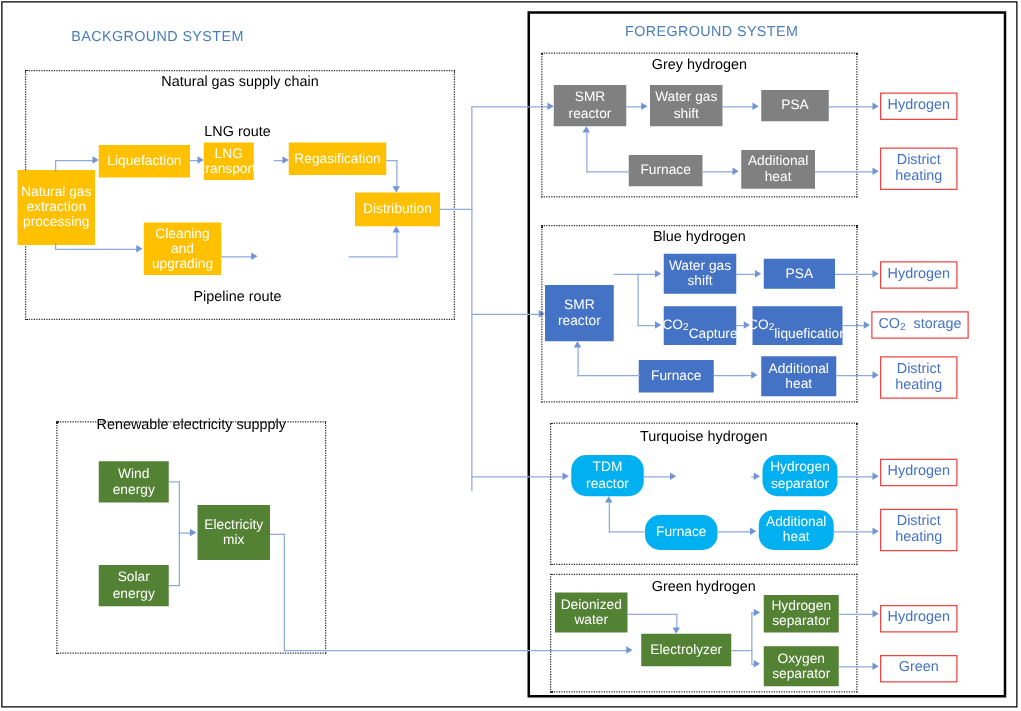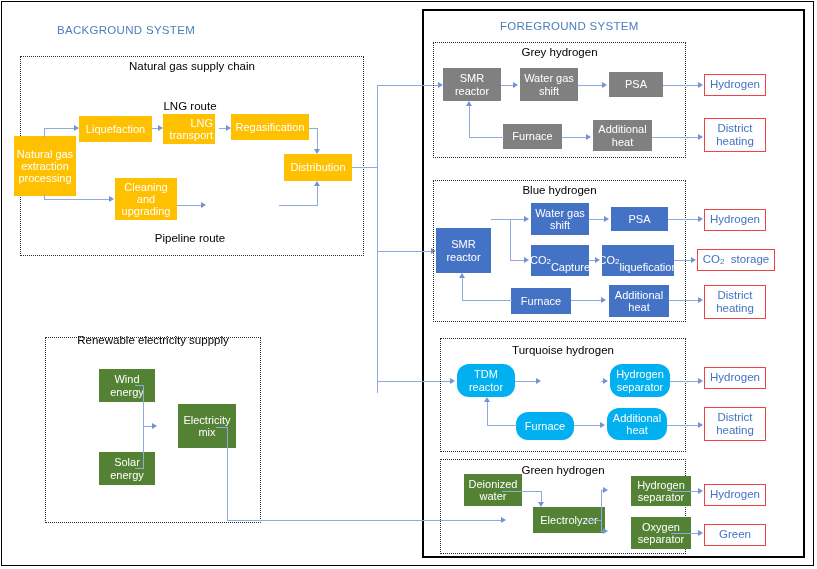--- a/index.html
+++ b/index.html
@@ -21,21 +21,21 @@
        text-align:center;}
 
   
   .node{position:absolute;box-sizing:border-box;display:flex;align-items:center;
         justify-content:center;text-align:center;color:#fff;font-size:11px;
         line-height:1.12;padding:1px 2px;}
   .n-orange{background:#FFC000;}
   .n-grey{background:#808080;}
   .n-blue{background:#4472C4;}
   .n-turq{background:#00B0F0;border-radius:12px;}
-  .n-green{background:#548235;margin-left:20px;}
+  .n-green{background:#548235;}
 
   
   .out{position:absolute;box-sizing:border-box;display:flex;align-items:center;
        justify-content:center;text-align:center;color:#4472C4;font-size:11.5px;
        line-height:1.15;border:1px solid #ef4444;background:#fff;}
 
   
   .ln{position:absolute;background:#8FAADC;}
   .lh{height:1.2px;}
   .lv{width:1.2px;}
@@ -59,21 +59,21 @@
   <div class="sys-title" style="left:57px;top:24px;">BACKGROUND SYSTEM</div>
   <div class="sys-title" style="left:500px;top:20px;">FOREGROUND SYSTEM</div>
 
   <div class="dbox" style="left:20px;top:56px;width:344px;height:200px;"></div>
   <div class="cap" style="left:20px;top:60px;width:344px;">Natural gas supply chain</div>
   <div class="cap" style="left:130px;top:100px;width:120px;">LNG route</div>
   <div class="cap" style="left:130px;top:232px;width:120px;">Pipeline route</div>
 
   <div class="node n-orange" style="left:14px;top:136px;width:62px;height:60px;">Natural gas extraction processing</div>
   <div class="node n-orange" style="left:79px;top:116px;width:73px;height:26px;">Liquefaction</div>
-  <div class="node n-orange" style="left:163px;top:114px;width:52px;height:30px;text-align:right;">LNG transport</div>
+  <div class="node n-orange" style="left:163px;top:114px;width:40px;height:30px;">LNG transport</div>
   <div class="node n-orange" style="left:231px;top:114px;width:78px;height:26px;">Regasification</div>
   <div class="node n-orange" style="left:115px;top:178px;width:62px;height:42px;">Cleaning and upgrading</div>
   <div class="node n-orange" style="left:284px;top:154px;width:68px;height:27px;">Distribution</div>
 
   <div class="ln lv" style="left:44px;top:128px;height:10px;"></div>
   <div class="ln lh" style="left:44px;top:128px;width:31px;"></div>
   <div class="arw arw-r" style="left:74px;top:125px;"></div>
   <div class="ln lh" style="left:152px;top:128px;width:7px;"></div>
   <div class="arw arw-r" style="left:158px;top:125px;"></div>
   <div class="ln lh" style="left:219px;top:128px;width:8px;"></div>

